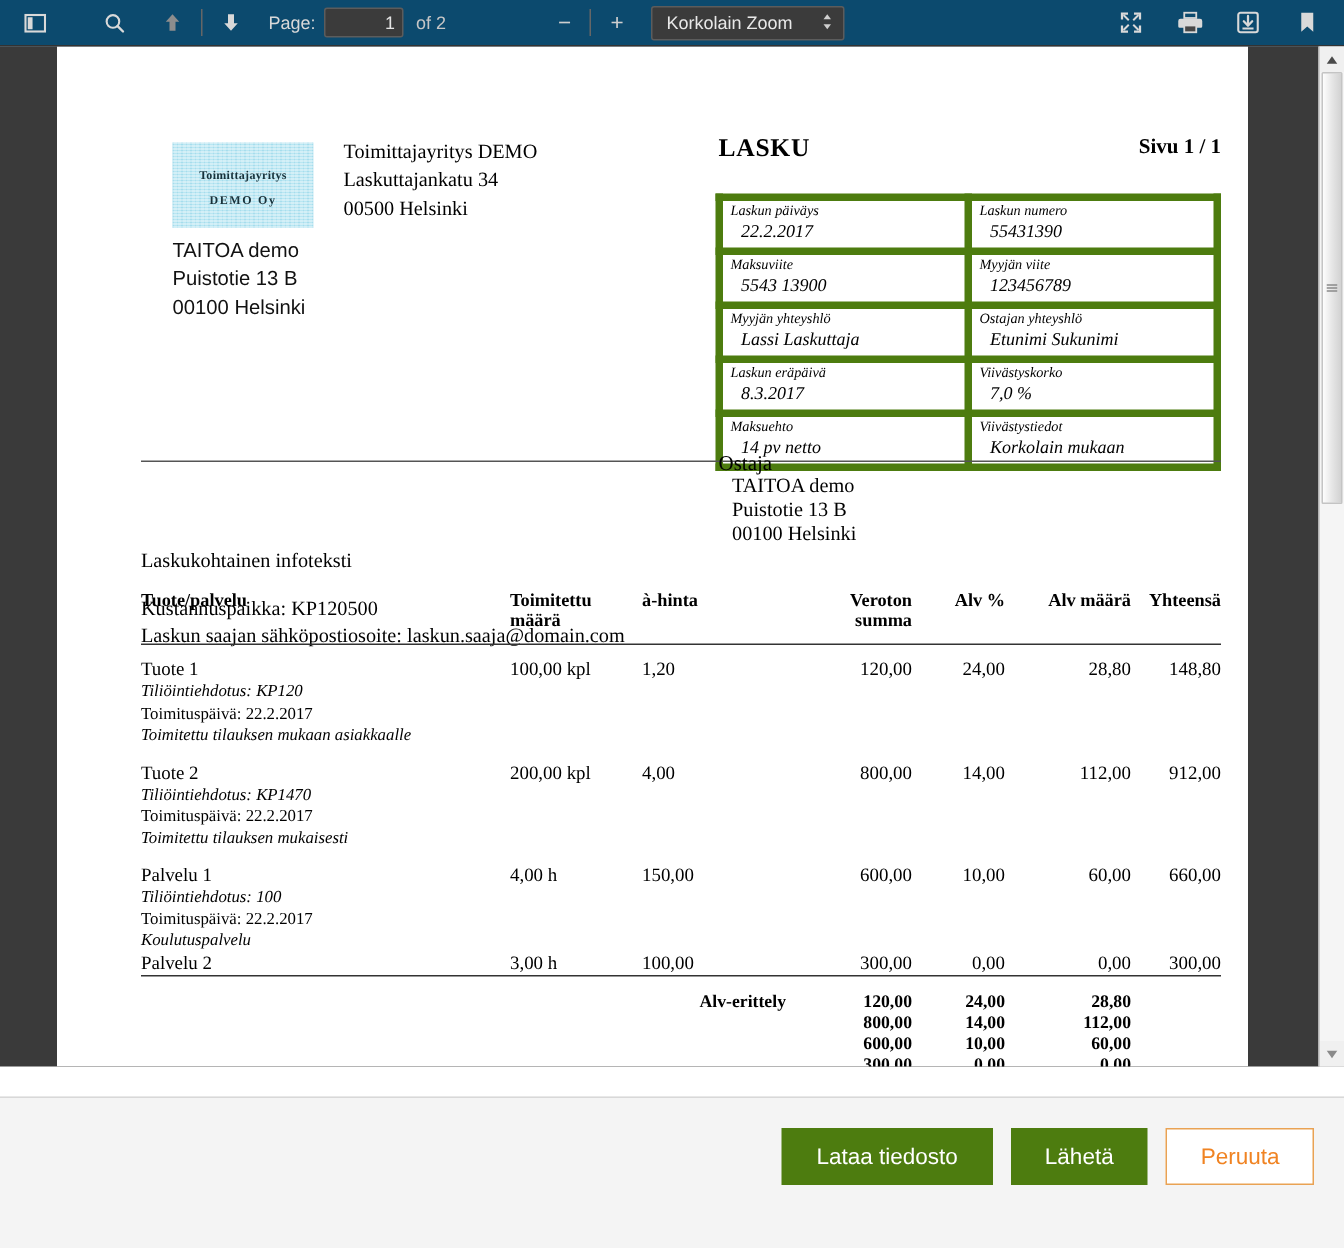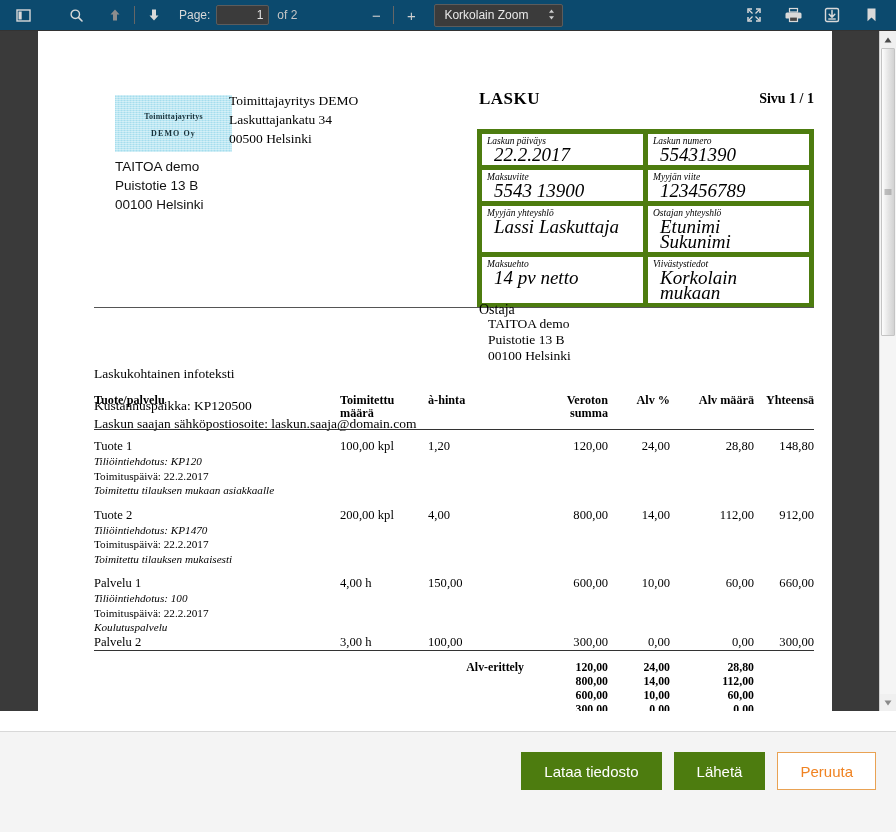--- a/index.html
+++ b/index.html
@@ -104,21 +104,21 @@
   .btn-primary{background:#4d7c0f;color:#fff;}
   .btn-outline{background:#fff;color:#f08322;border:1px solid #e9a253;}
   .btn + .btn{margin-left:12px;}
 
   
   .doc{
     position:absolute;left:0;top:0;width:794px;height:680px;
     font-family:"Liberation Serif", serif;color:#000;
   }
   .logo-box{
-    position:absolute;left:77px;top:64px;width:117px;height:57px;
+    position:absolute;left:77px;top:64px;width:94px;height:57px;
     background:
       repeating-linear-gradient(0deg, rgba(255,255,255,.38) 0 1px, rgba(0,0,0,0) 1px 2px),
       repeating-linear-gradient(90deg, rgba(120,200,225,.30) 0 1px, rgba(0,0,0,0) 1px 3px),
       #b9e6f2;
     overflow:hidden;
   }
   .logo-l1{
     position:absolute;left:0;right:0;top:17px;text-align:center;
     font-family:"Liberation Serif", serif;font-weight:bold;font-size:8px;
     letter-spacing:.2px;color:#17313a;
@@ -148,21 +148,21 @@
   
   .info-table{
     position:absolute;left:439px;top:98px;width:337px;
     border-collapse:collapse;table-layout:fixed;
   }
   .info-table td{
     border:5px solid #4d7c0f;padding:2px 20px 3px 5px;vertical-align:top;
     width:50%;height:28px;box-sizing:border-box;font-style:italic;
   }
   .it-label{font-family:"Liberation Serif", serif;font-size:9.5px;line-height:11px;display:block;}
-  .it-value{font-family:"Liberation Serif", serif;font-size:19px;line-height:15px;display:block;padding-left:7px;}
+  .it-value{font-family:"Liberation Serif", serif;font-size:12px;line-height:15px;display:block;padding-left:7px;}
 
   .rule-1{position:absolute;left:56px;top:276px;width:720px;height:1px;background:#555;}
 
   .info-left{
     position:absolute;left:56px;top:288px;width:360px;
     font-family:"Liberation Serif", serif;font-size:13.5px;line-height:18px;margin-top:46px;
   }
   .info-left .gap{height:14px;}
   .ostaja{
     position:absolute;left:441px;top:272px;width:250px;
@@ -343,20 +343,30 @@
                 <span class="it-label">Myyjän yhteyshlö</span>
                 <span class="it-value">Lassi Laskuttaja</span>
               </td>
               <td>
                 <span class="it-label">Ostajan yhteyshlö</span>
                 <span class="it-value">Etunimi Sukunimi</span>
               </td>
             </tr>
             <tr>
               <td>
+                <span class="it-label">Laskun eräpäivä</span>
+                <span class="it-value">8.3.2017</span>
+              </td>
+              <td>
+                <span class="it-label">Viivästyskorko</span>
+                <span class="it-value">7,0 %</span>
+              </td>
+            </tr>
+            <tr>
+              <td>
                 <span class="it-label">Maksuehto</span>
                 <span class="it-value">14 pv netto</span>
               </td>
               <td>
                 <span class="it-label">Viivästystiedot</span>
                 <span class="it-value">Korkolain mukaan</span>
               </td>
             </tr>
           </tbody>
         </table>

